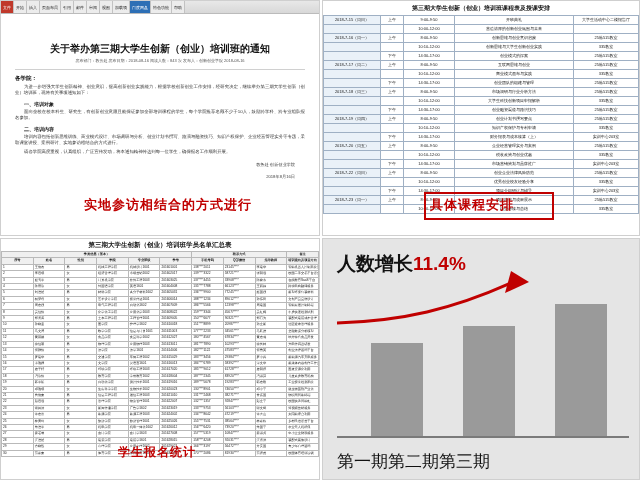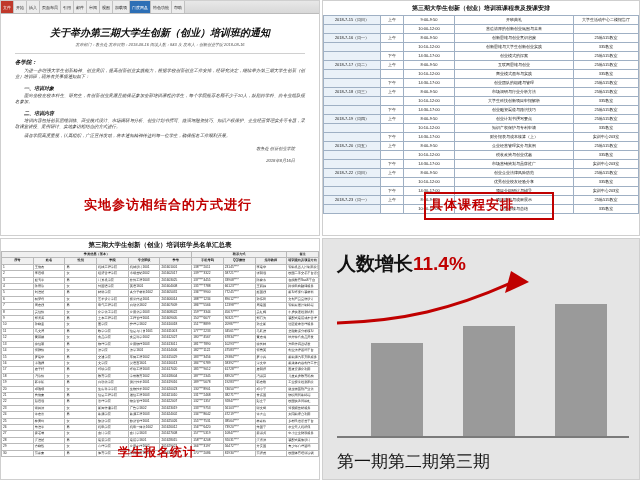--- a/index.html
+++ b/index.html
@@ -6,21 +6,21 @@
   body{width:640px;height:480px;background:#ffffff;font-family:"Liberation Sans","DejaVu Sans",sans-serif;overflow:hidden;position:relative;}
   .panel{position:absolute;box-sizing:border-box;overflow:hidden;background:#fff;}
 
   
   #doc-panel{left:0;top:0;width:320px;height:236px;border:1px solid #cfcfcf;background:#fff;}
   #doc-toolbar{height:12px;background:linear-gradient(#e8e8e8,#d8d8d8);border-bottom:1px solid #bbb;display:flex;align-items:stretch;}
   #doc-toolbar .tb-cell{font-size:4px;color:#222;padding:0 2px;border-right:1px solid #c2c2c2;display:flex;align-items:center;white-space:nowrap;}
   #doc-toolbar .tb-cell.red{background:#c0392b;color:#fff;}
   #doc-toolbar .tb-cell.blue{background:#2d6fb5;color:#fff;}
   #doc-toolbar .tb-cell.grey{background:#ececec;}
-  #doc-body{padding:6px 14px;font-style:italic;}
+  #doc-body{padding:22px 14px;}
   .doc-title{text-align:center;font-size:10px;font-weight:bold;color:#111;line-height:14px;margin:6px 0 2px;font-family:"Liberation Serif","DejaVu Serif",serif;}
   .doc-sub{text-align:center;font-size:4px;color:#555;margin-bottom:6px;}
   .doc-hr{height:1px;background:#d0d0d0;margin:3px 0 5px;}
   .doc-h{font-size:5.5px;color:#111;font-weight:bold;margin:5px 0 2px;}
   .doc-p{font-size:4.4px;color:#333;line-height:6.4px;text-align:justify;margin:0 0 3px;text-indent:9px;}
   .doc-sec{font-size:5px;color:#111;font-weight:bold;margin:4px 0 2px;text-indent:9px;}
   .doc-foot{font-size:4.2px;color:#444;line-height:6px;margin-top:6px;text-align:right;padding-right:10px;}
   .caption-red{position:absolute;font-weight:bold;color:#c00000;font-size:13px;letter-spacing:1px;}
   #cap-notice{left:84px;top:196px;}
 

